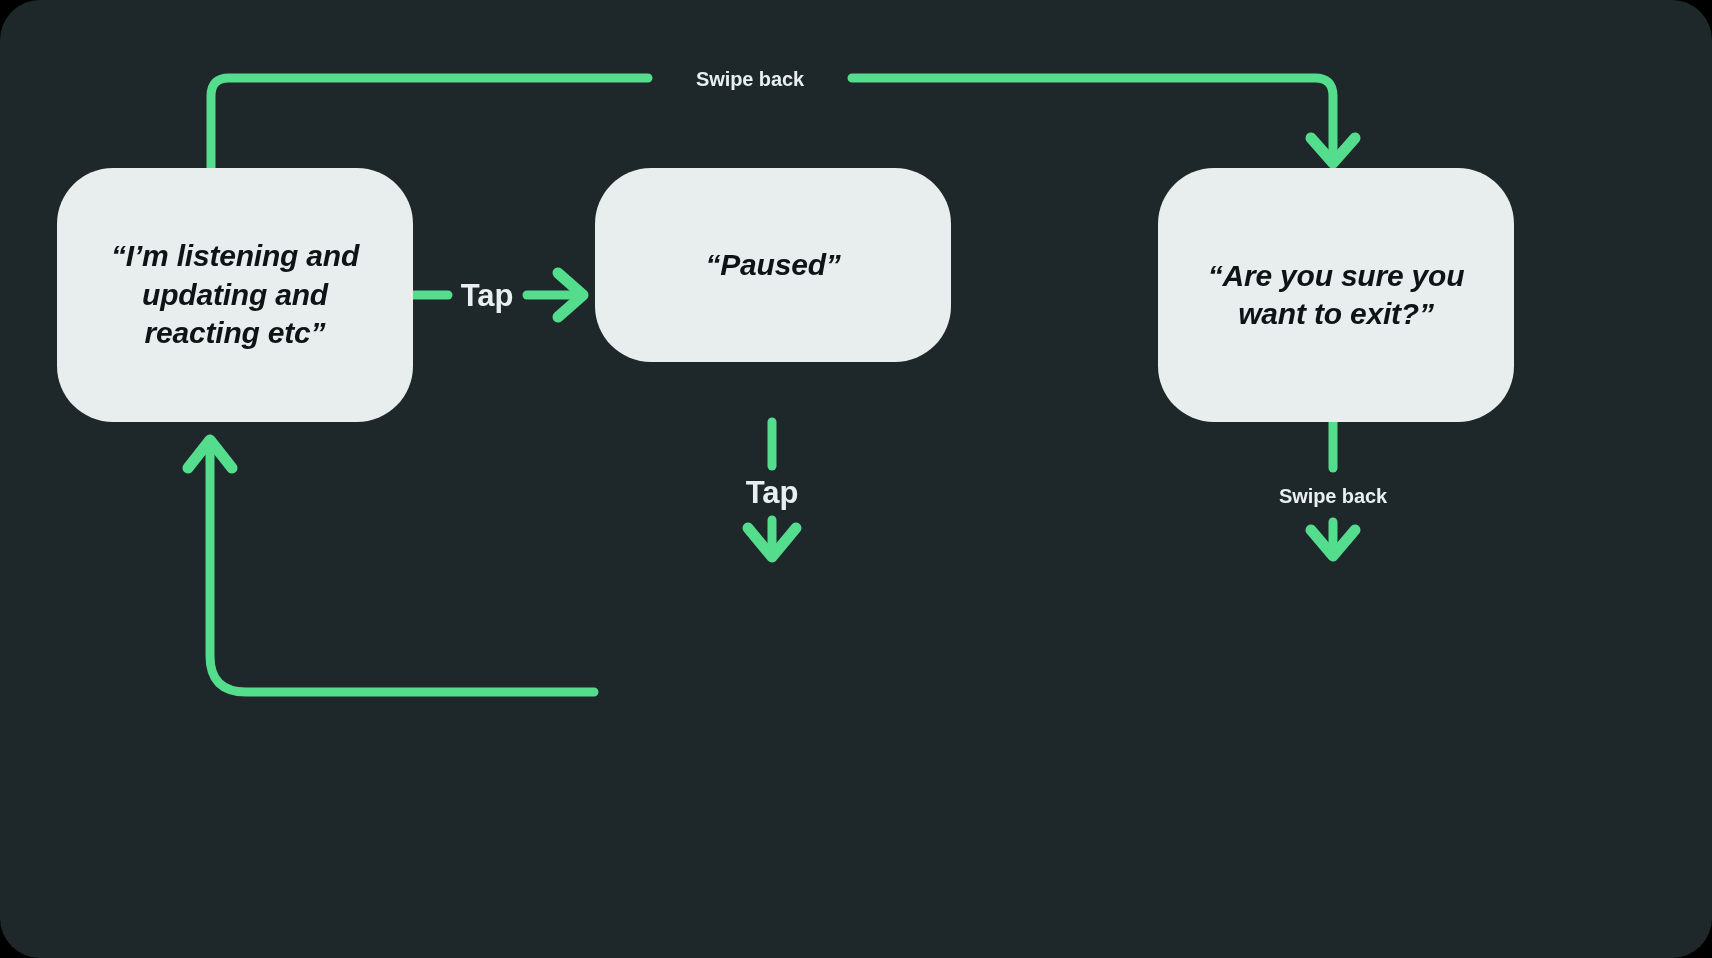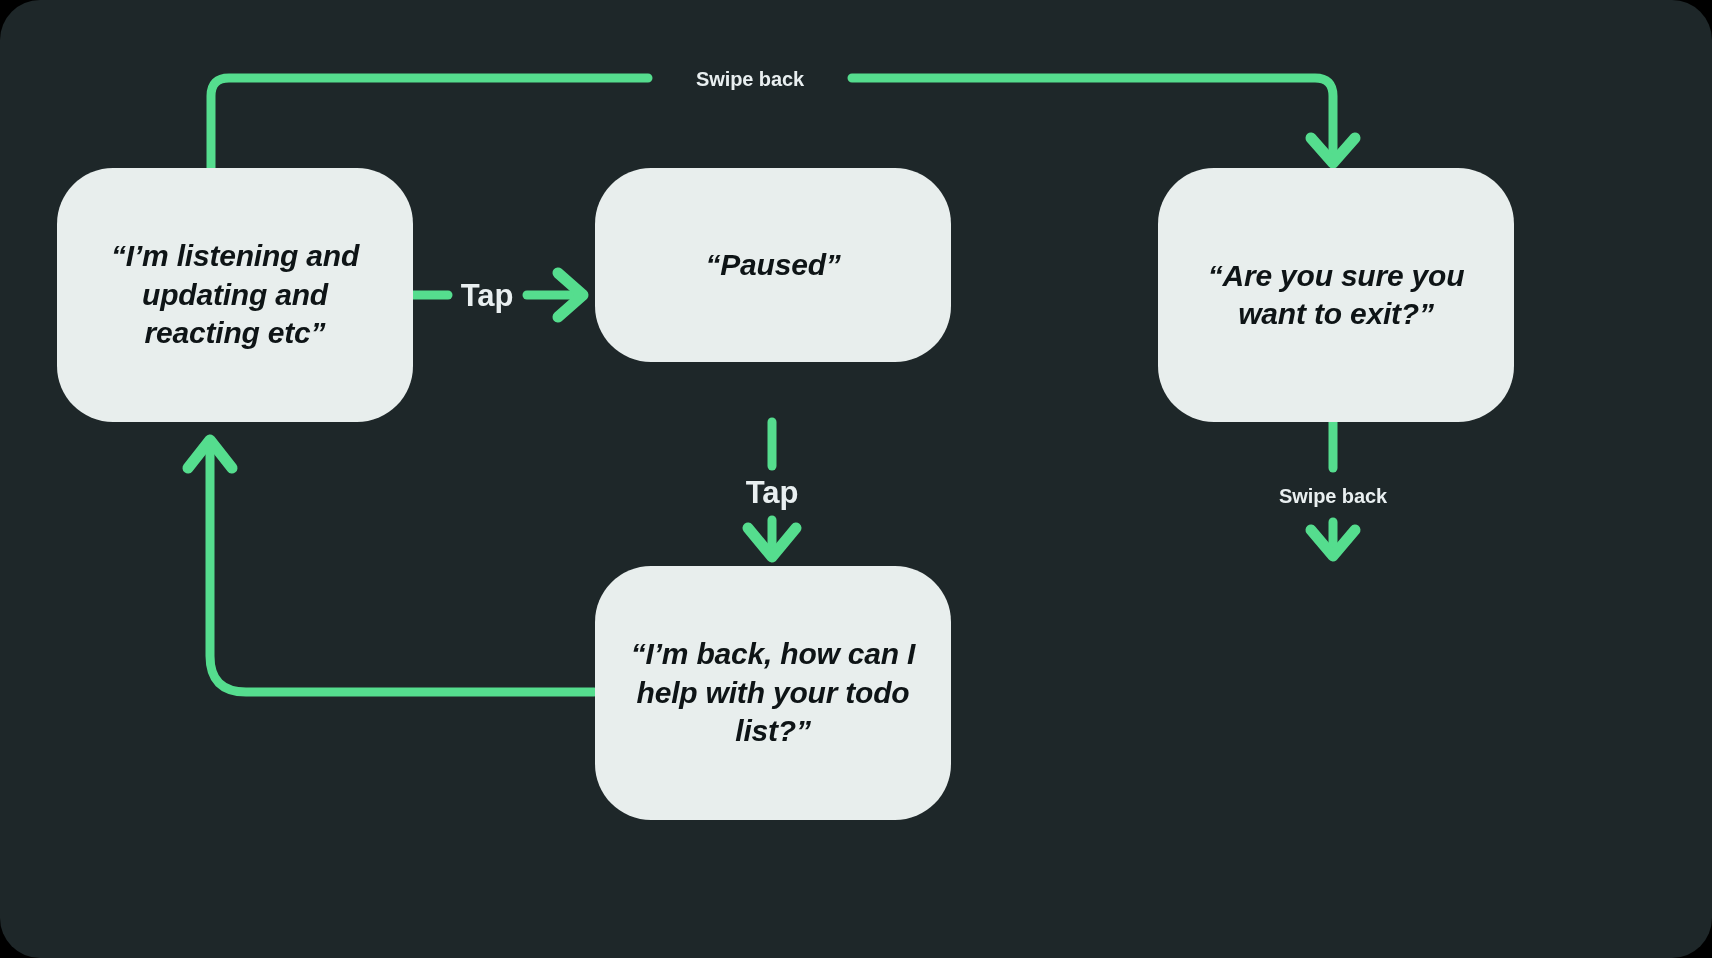--- a/index.html
+++ b/index.html
@@ -110,23 +110,20 @@
   </div>
 
   <div class="node" style="left:595px; top:168px; width:356px; height:194px;">
     <span class="node-label">“Paused”</span>
   </div>
 
   <div class="node" style="left:1158px; top:168px; width:356px; height:254px;">
     <span class="node-label">“Are you sure you want to exit?”</span>
   </div>
 
-  <div class="node" style="left:595px; top:566px; width:356px; height:254px;">
-    <span class="node-label">“I’m back, how can I help with your todo list?”</span>
-  </div>
 
 
   <div class="edge-label edge-label-wide" style="left:750px; top:79px;">Swipe back</div>
 
   <div class="edge-label" style="left:487px; top:296px;">Tap</div>
 
   <div class="edge-label" style="left:772px; top:493px;">Tap</div>
 
   <div class="edge-label edge-label-wide" style="left:1333px; top:496px;">Swipe back</div>
 

